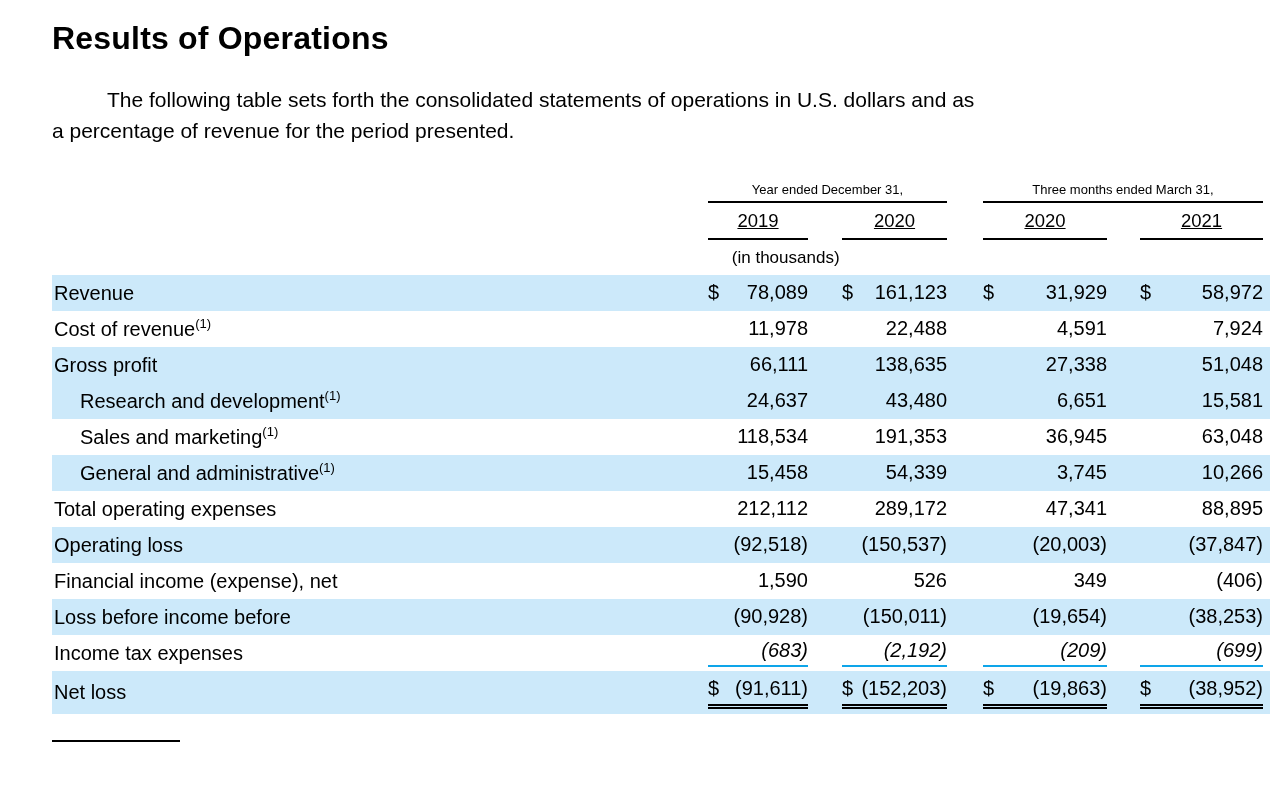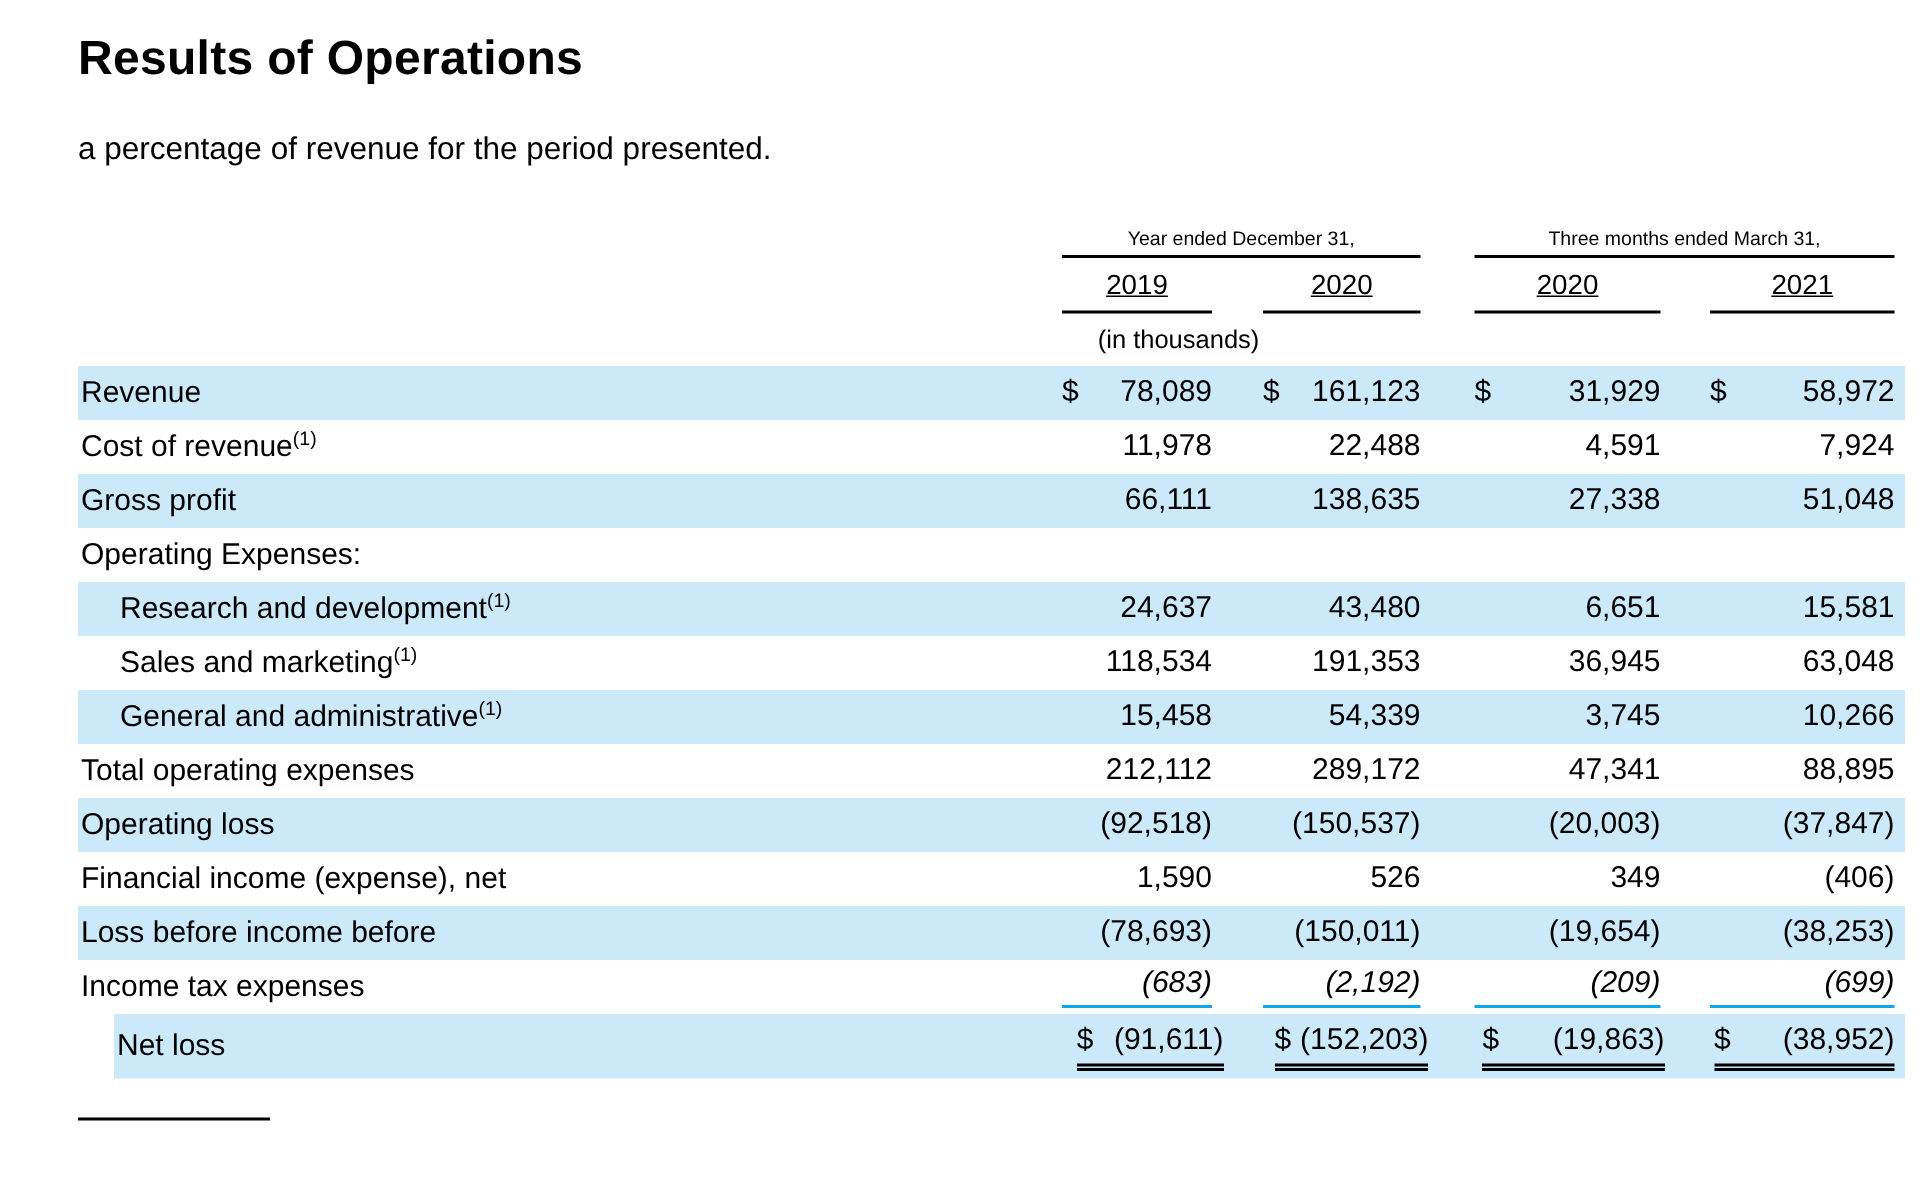--- a/index.html
+++ b/index.html
@@ -28,40 +28,41 @@
   .g2 { width:280px; }
 
   .hrow2 { display:flex; align-items:flex-end; height:37px; padding-right:7px; }
   .ycell { border-bottom:2px solid #000; text-align:center; font-size:18.5px; padding-bottom:6px;text-decoration:underline; }
 
   .hrow3 { display:flex; align-items:center; height:35px; padding-right:7px; }
   .units { width:555px; margin-left:52px; text-align:left; font-size:17px; }
 
   .trow { display:flex; align-items:center; height:36px; padding-right:7px; }
   .trow.shaded { background:#cce9fa; }
-  .trow.tall { height:43px;margin-left:24px; }
+  .trow.tall { height:43px; }
   .tlabel { width:656px; padding-left:2px; white-space:nowrap; }
   .tlabel.indent { padding-left:28px; }
   .tlabel sup { font-size:13px; vertical-align:super; line-height:0; }
   .tcell { display:flex; justify-content:flex-end; }
   .val { display:flex; justify-content:flex-end; width:100%; white-space:nowrap; padding-bottom:1px; }
   .val.money { justify-content:space-between; }
   .val.u1 { border-bottom:2px solid #0ea5e9; padding-bottom:3px;font-style:italic; }
   .val.u2 { border-bottom:5px double #000; padding-bottom:4px; }
 
   .footsep { margin:26px 0 0 52px; width:128px; border-top:2.5px solid #000; }
 </style>
 </head>
 <body>
 
 <div class="page">
 
   <div class="title">Results of Operations</div>
 
   <div class="para">
+    <div class="line1">The following table sets forth the consolidated statements of operations in U.S. dollars and as</div>
     <div class="line2">a percentage of revenue for the period presented.</div>
   </div>
 
   <div class="rtable">
 
     <div class="hrow1">
       <div class="lblcol"></div>
       <div class="hgroup g1">Year ended December 31,</div>
       <div class="hgap"></div>
       <div class="hgroup g2">Three months ended March 31,</div>
@@ -147,27 +148,20 @@
             <span class="val">
               <span>27,338</span>
             </span>
           </div>
           <div class="tcell cD">
             <span class="val">
               <span>51,048</span>
             </span>
           </div>
         </div>
-        <div class="trow">
-          <div class="tlabel">Operating Expenses:</div>
-          <div class="tcell cA"></div>
-          <div class="tcell cB"></div>
-          <div class="tcell cC"></div>
-          <div class="tcell cD"></div>
-        </div>
         <div class="trow shaded">
           <div class="tlabel indent">Research and development<sup>(1)</sup></div>
           <div class="tcell cA">
             <span class="val">
               <span>24,637</span>
             </span>
           </div>
           <div class="tcell cB">
             <span class="val">
               <span>43,480</span>
@@ -296,21 +290,21 @@
           <div class="tcell cD">
             <span class="val">
               <span>(406)</span>
             </span>
           </div>
         </div>
         <div class="trow shaded">
           <div class="tlabel">Loss before income before</div>
           <div class="tcell cA">
             <span class="val">
-              <span>(78,693)</span>
+              <span>(90,928)</span>
             </span>
           </div>
           <div class="tcell cB">
             <span class="val">
               <span>(150,011)</span>
             </span>
           </div>
           <div class="tcell cC">
             <span class="val">
               <span>(19,654)</span>

